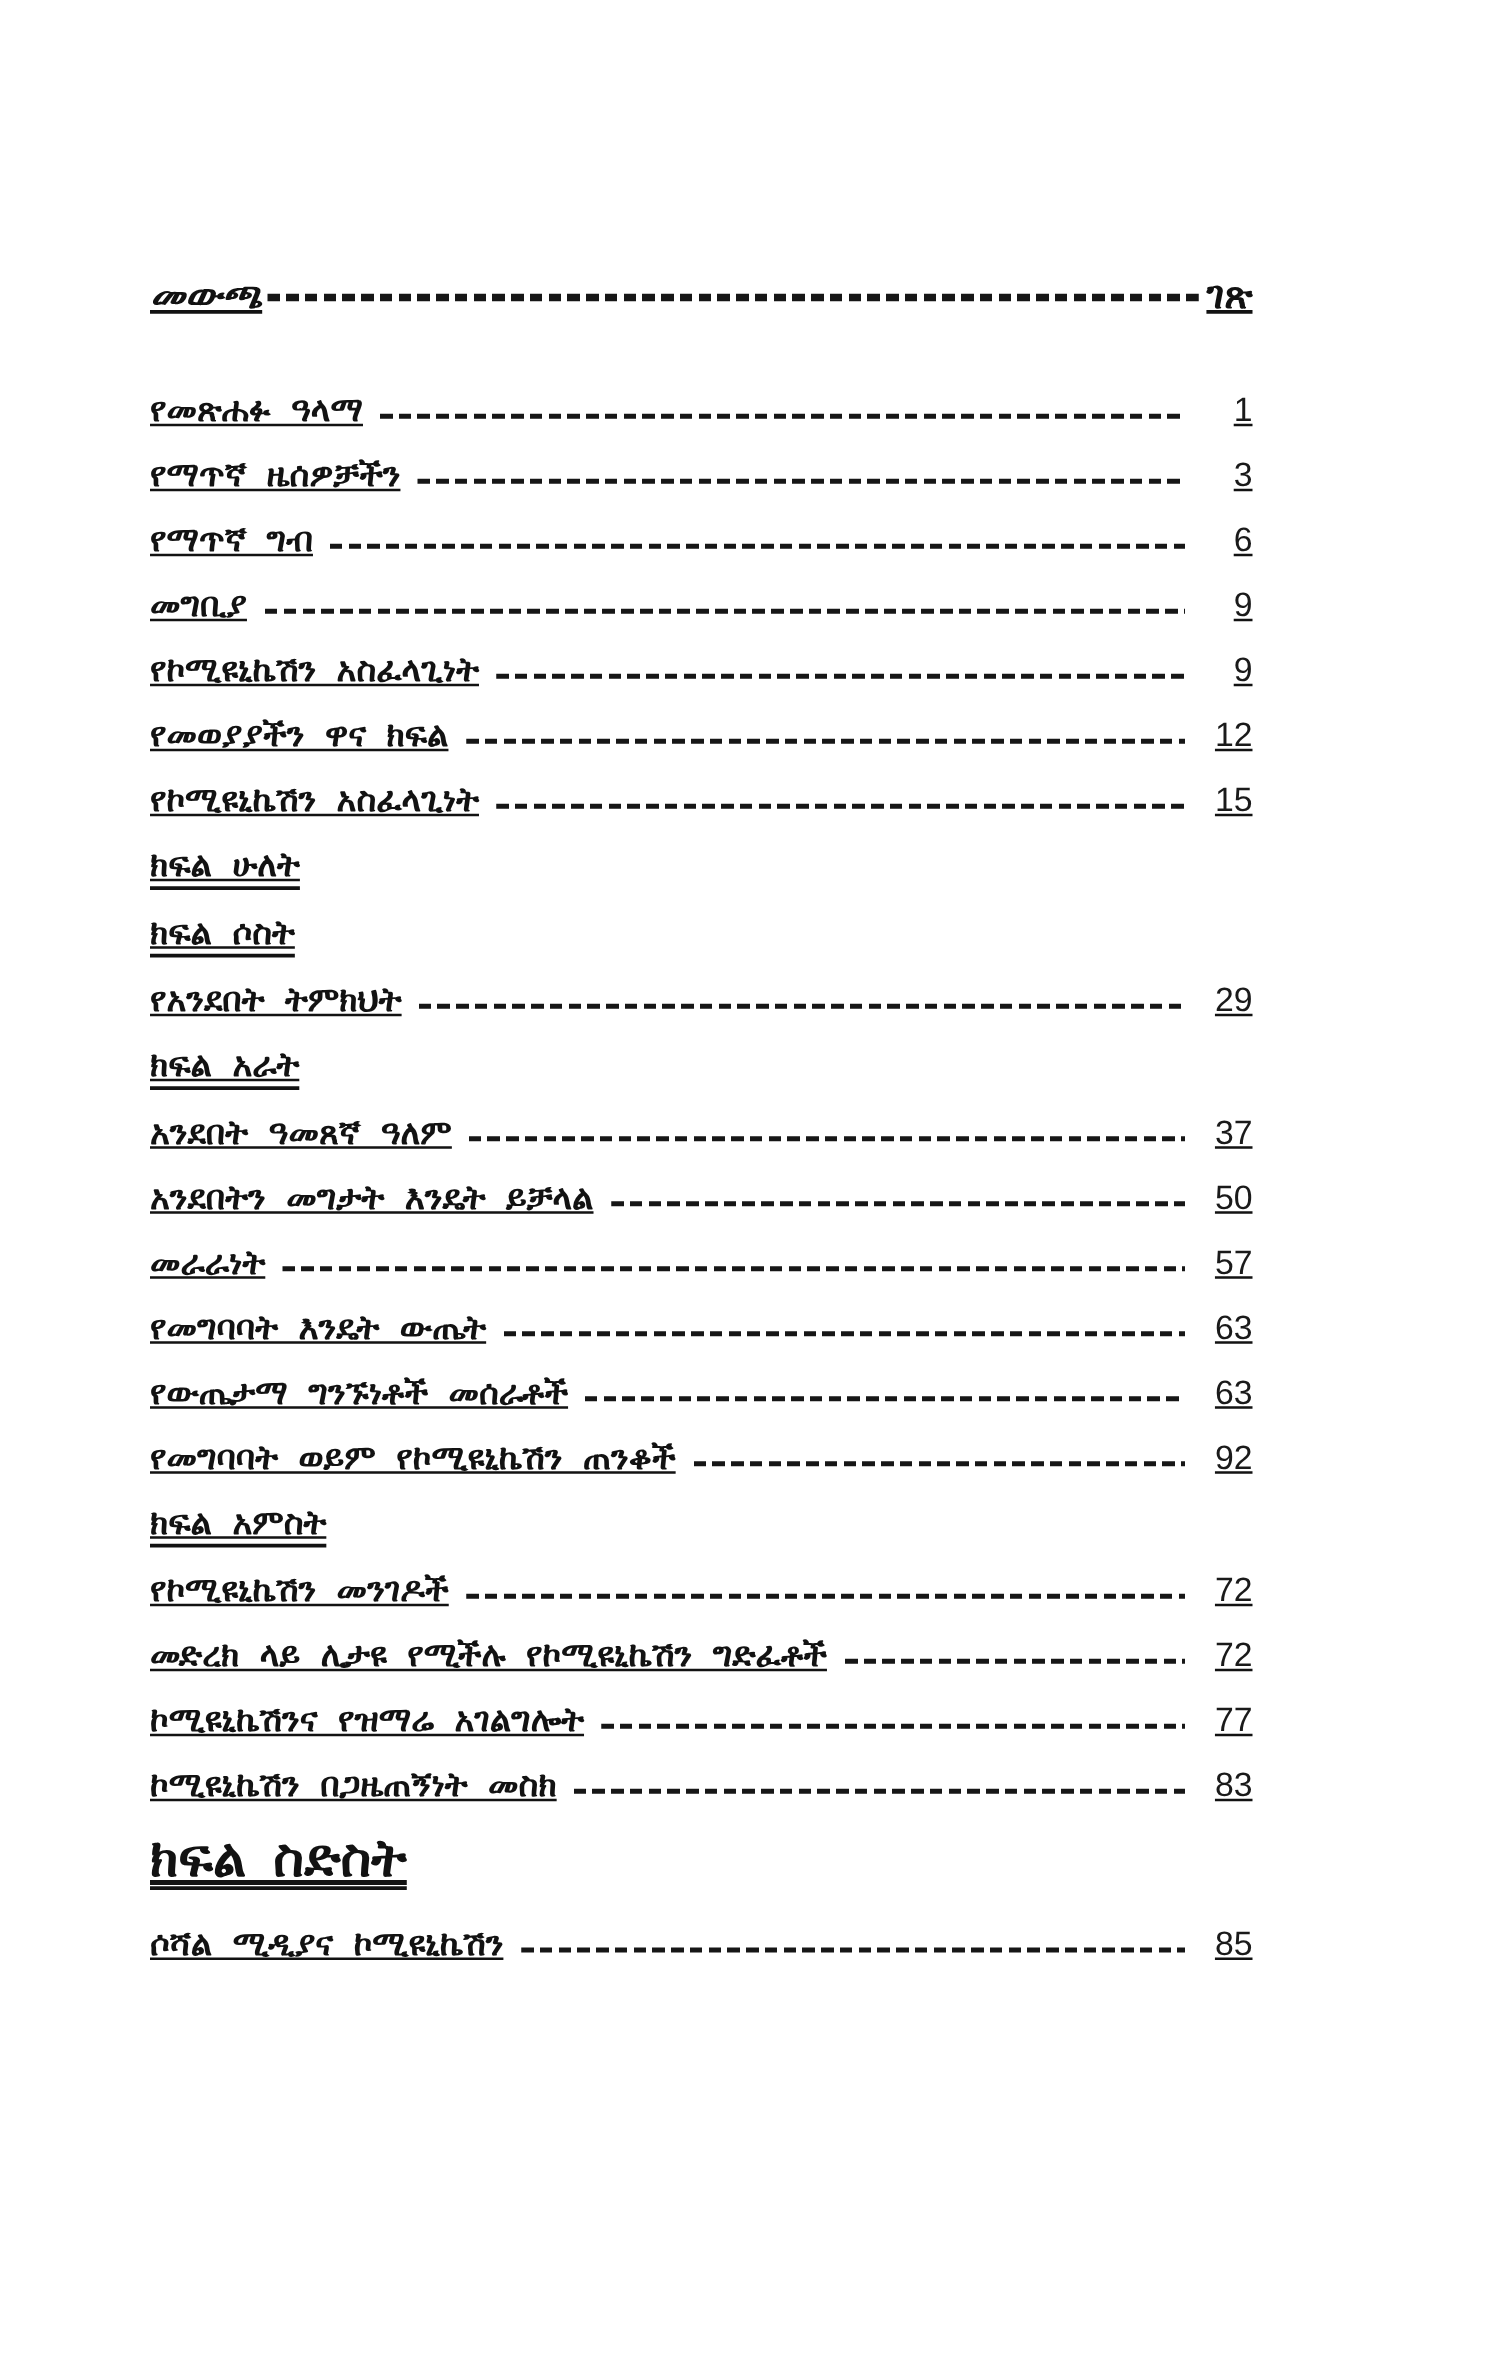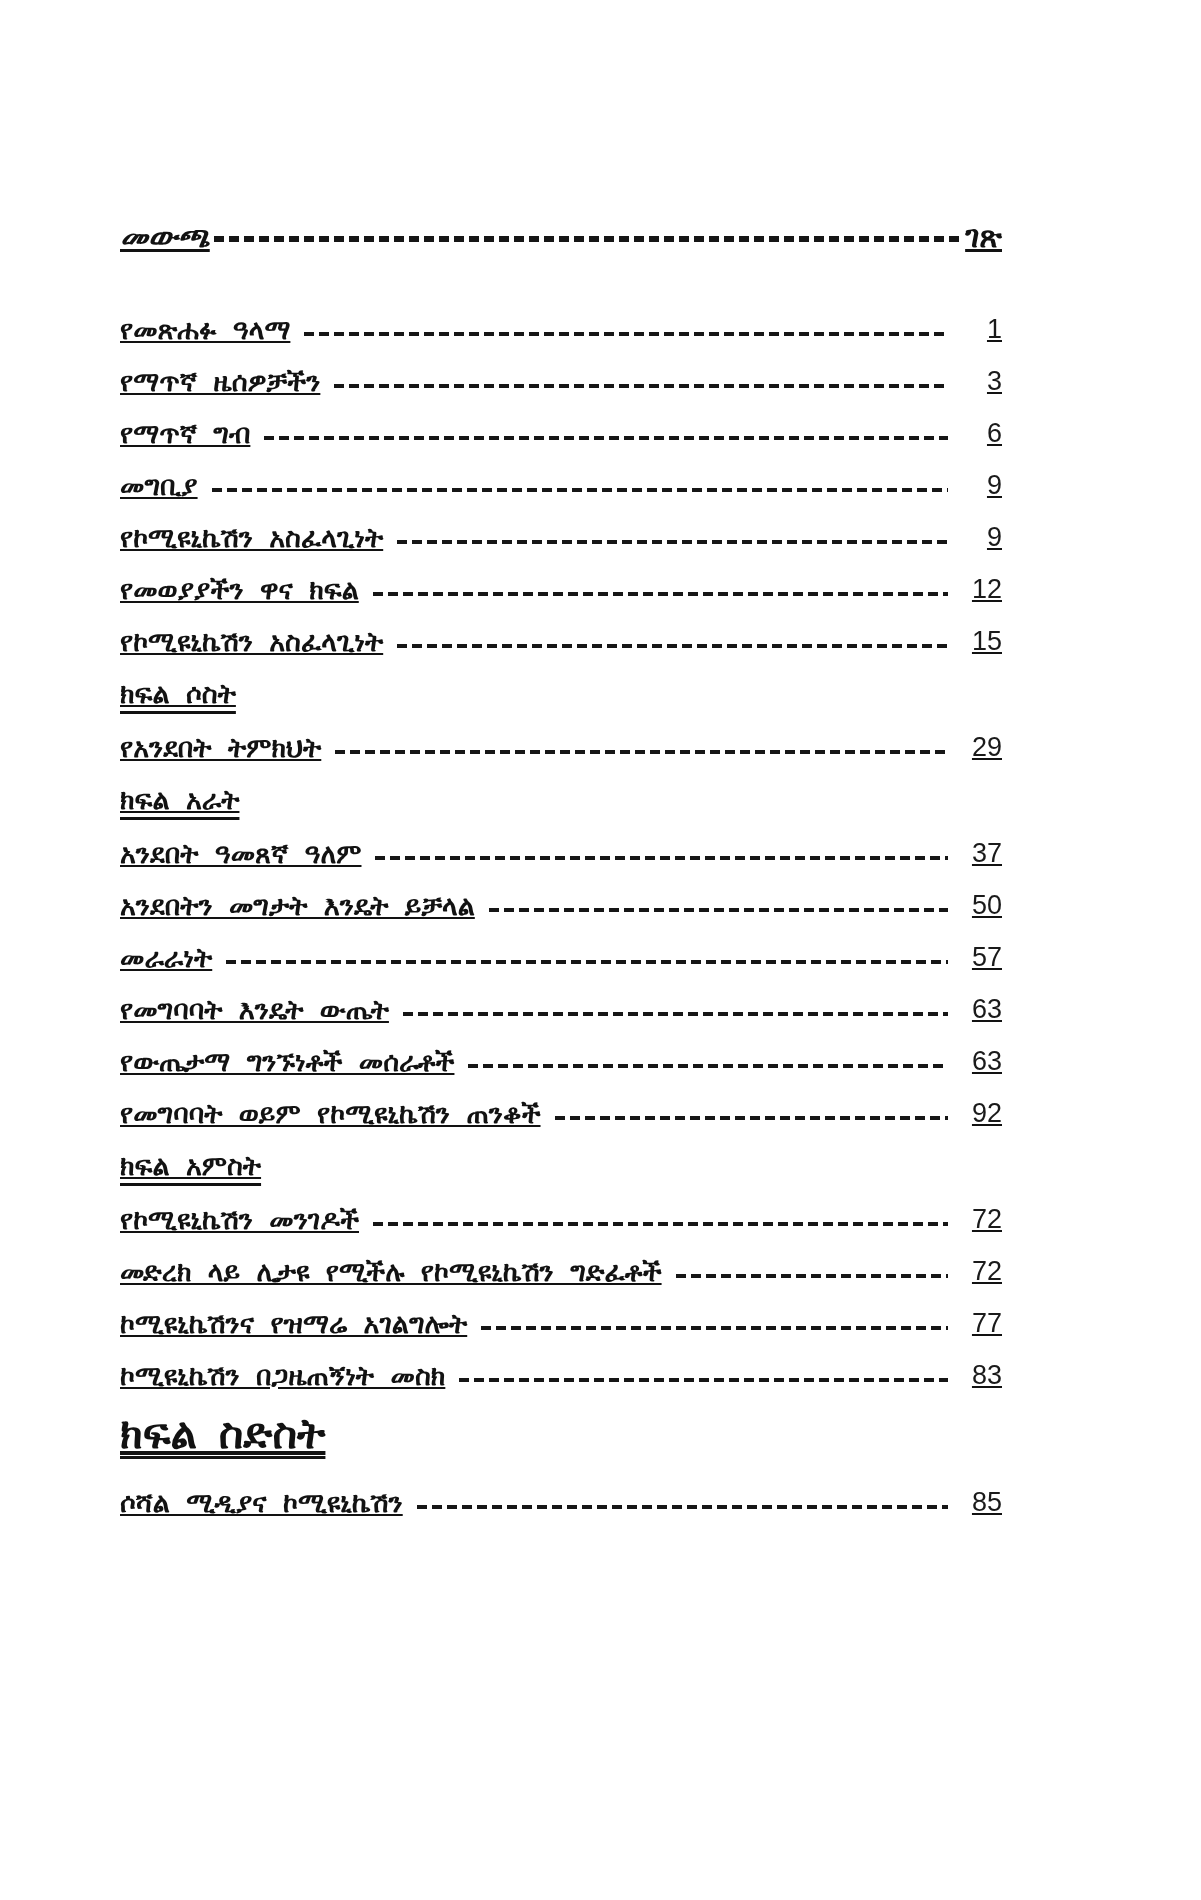--- a/index.html
+++ b/index.html
@@ -93,20 +93,23 @@
     <span class="page-num">12</span>
   </div>
 
 
   <div class="row entry">
     <span class="label">የኮሚዩኒኬሽን አስፈላጊነት</span>
     <span class="leader"></span>
     <span class="page-num">15</span>
   </div>
 
+  <div class="row section">
+    <span class="label">ክፍል ሁለት</span>
+  </div>
 
 
   <div class="row section">
     <span class="label">ክፍል ሶስት</span>
   </div>
 
   <div class="row entry">
     <span class="label">የአንደበት ትምክህት</span>
     <span class="leader"></span>
     <span class="page-num">29</span>

